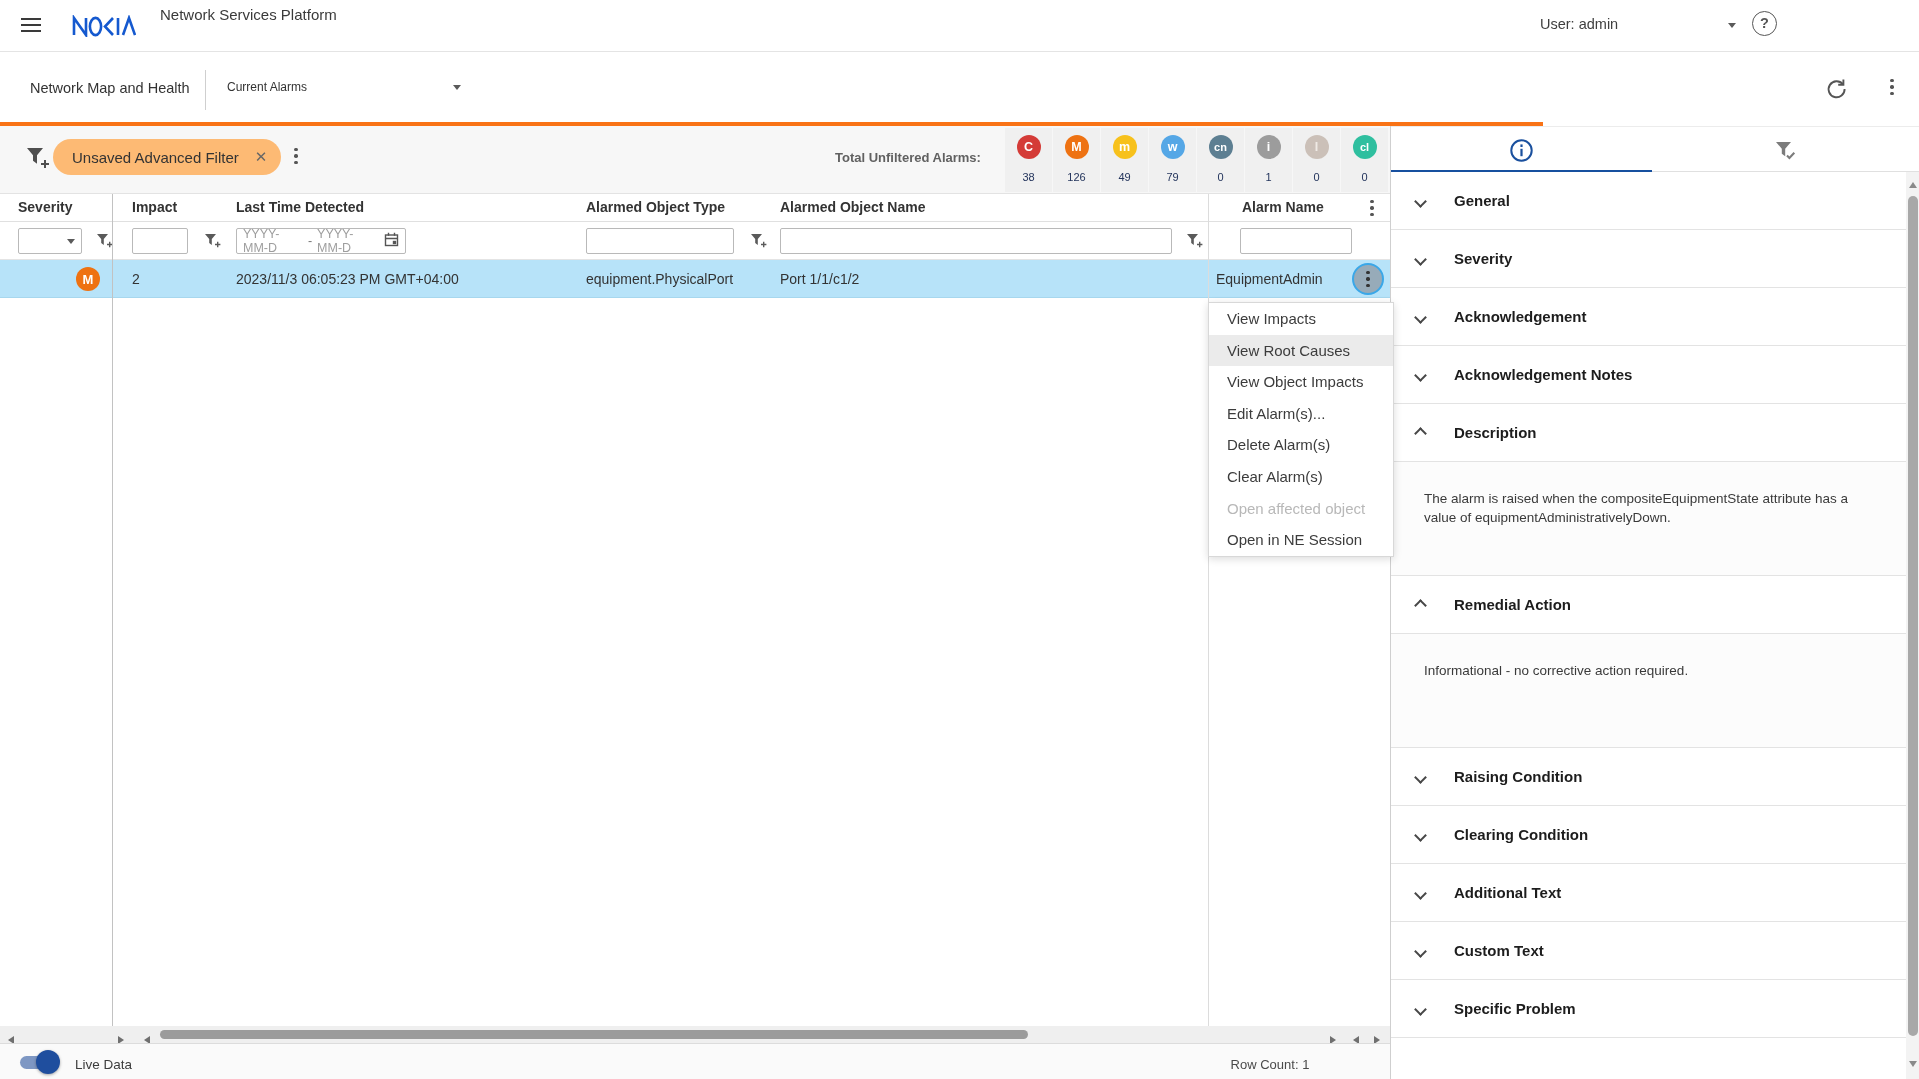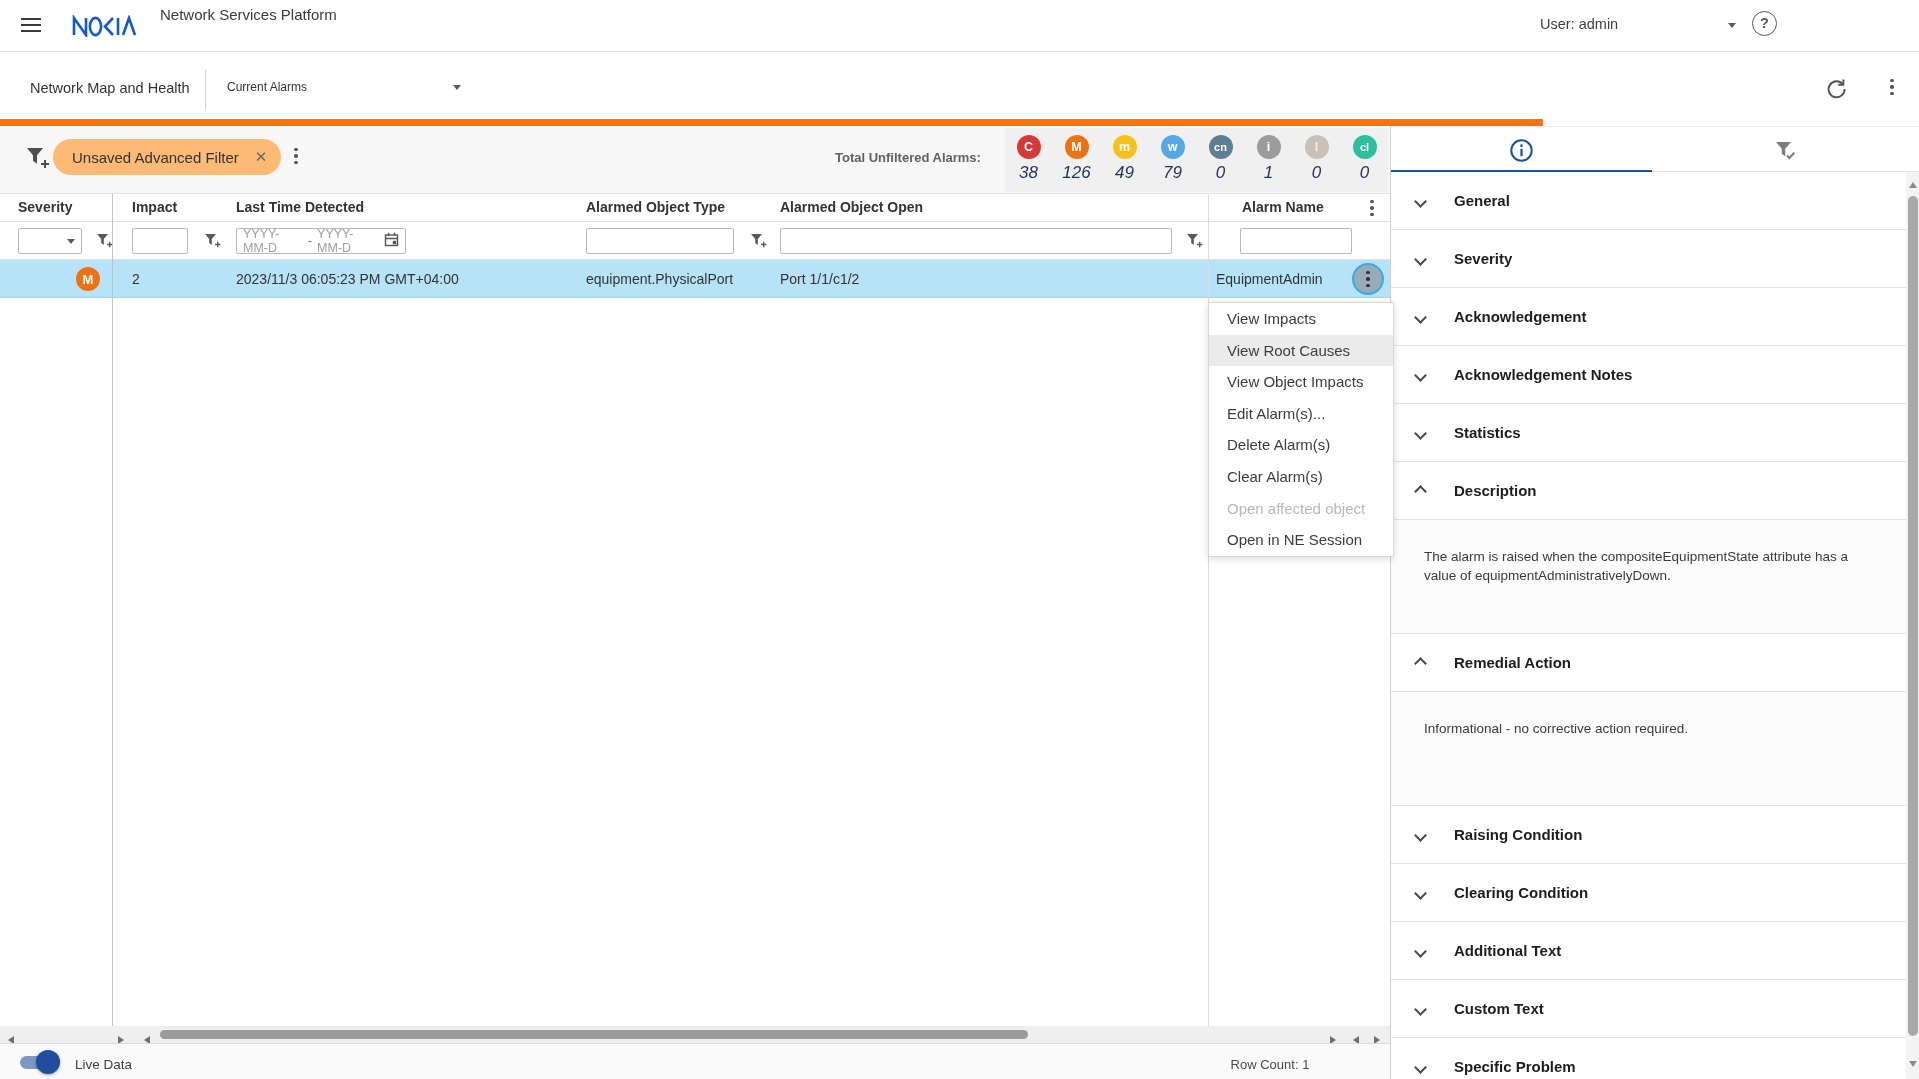--- a/index.html
+++ b/index.html
@@ -12,41 +12,41 @@
   .hamburger { position:absolute; left:21px; top:18px; width:20px; height:16px; cursor:pointer; }
   .hamburger span { display:block; height:2.4px; background:#3a3a3a; margin-bottom:3.6px; }
   .logo { position:absolute; left:72px; top:15px; }
   .app-title { position:absolute; left:160px; top:6px; font-size:15px; color:#3a3a3a; }
   .user-menu { position:absolute; left:1540px; top:16px; font-size:14.5px; color:#3f3f3f; }
   .caret { display:inline-block; width:0; height:0; border-left:4.5px solid transparent; border-right:4.5px solid transparent; border-top:5.5px solid #5a5a5a; }
   .user-caret { position:absolute; left:1728px; top:23px; }
   .help-btn { position:absolute; left:1752px; top:11px; width:25px; height:25px; border:1.6px solid #565656; border-radius:50%; color:#565656; font-size:14.5px; text-align:center; line-height:22px; font-weight:bold; }
 
   
-  .toolbar { position:absolute; left:0; top:52px; width:1543px; height:74px; background:#fff; border-bottom:7px solid #f97316; }
+  .toolbar { position:absolute; left:0; top:52px; width:1543px; height:74px; background:#fff; border-bottom:4px solid #f97316; }
   .nav-title { position:absolute; left:30px; top:28px; font-size:14.5px; color:#333; }
   .toolbar-divider { position:absolute; left:205px; top:18px; width:1px; height:40px; background:#cfcfcf; }
   .view-selector { position:absolute; left:227px; top:28px; font-size:12px; color:#333; width:200px; }
   .view-caret { position:absolute; left:453px; top:33px; }
   .refresh-btn { position:absolute; left:1826px; top:26px; width:24px; height:24px; }
   .kebab { display:flex; flex-direction:column; align-items:center; gap:3px; width:16px; }
   .kebab i { width:3.4px; height:3.4px; border-radius:50%; background:#555; }
   .toolbar-kebab { position:absolute; left:1884px; top:27px; }
 
   
   .filter-strip { position:absolute; left:0; top:126px; width:1390px; height:68px; background:#f7f7f7; border-bottom:1px solid #e3e3e3; }
   .adv-filter-icon { position:absolute; left:24px; top:18px; }
   .filter-chip { position:absolute; left:53px; top:13px; height:36px; background:#fdba74; border-radius:18px; display:flex; align-items:center; padding:0 14px 0 19px; font-size:15px; color:#333; }
   .chip-x { margin-left:16px; color:#666; font-size:15px; cursor:pointer; }
   .strip-kebab { position:absolute; left:288px; top:22px; }
   .total-label { position:absolute; left:835px; top:24px; font-size:13px; font-weight:bold; color:#616161; }
   .badge-strip { position:absolute; left:1005px; top:2px; display:flex; gap:1px; }
   .badge-cell { width:47px; height:64px; background:#f0f0f0; display:flex; flex-direction:column; align-items:center; padding-top:7px; }
   .badge-circle { width:24px; height:24px; border-radius:50%; color:#fff; font-weight:bold; font-size:12.5px; display:flex; align-items:center; justify-content:center; }
-  .badge-count { margin-top:4px; font-size:17px; color:#23345c;font-style:italic; }
+  .badge-count { margin-top:12px; font-size:11px; color:#23345c; }
 
   
   .table-area { position:absolute; left:0; top:194px; width:1390px; height:832px; background:#fff; }
   .thead { position:absolute; left:0; top:0; width:1390px; height:28px; border-bottom:1px solid #e0e0e0; }
   .th { position:absolute; top:5px; font-size:14px; font-weight:bold; color:#333; white-space:nowrap; }
   .thead-kebab { position:absolute; left:1364px; top:6px; }
   .frow { position:absolute; left:0; top:29px; width:1390px; height:37px; border-bottom:1px solid #e4e4e4; }
   .finput { position:absolute; top:5px; height:26px; border:1px solid #b9b9b9; border-radius:2px; background:#fff; font-size:13px; padding:0 6px; color:#333; outline:none; }
   .fselect { position:absolute; left:18px; top:5px; width:64px; height:26px; border:1px solid #b9b9b9; border-radius:2px; background:#fff; }
   .fselect .caret { position:absolute; right:6px; top:10px; }
@@ -196,21 +196,21 @@
         </div>
       </div>
   </div>
 
   <div class="table-area">
     <div class="thead">
       <div class="th" style="left:18px">Severity</div>
       <div class="th" style="left:132px">Impact</div>
       <div class="th" style="left:236px">Last Time Detected</div>
       <div class="th" style="left:586px">Alarmed Object Type</div>
-      <div class="th" style="left:780px">Alarmed Object Open</div>
+      <div class="th" style="left:780px">Alarmed Object Name</div>
       <div class="th" style="left:1242px">Alarm Name</div>
       <div class="kebab thead-kebab">
           <i></i>
           <i></i>
           <i></i>
         </div>
     </div>
 
     <div class="frow">
       <div class="fselect">
@@ -336,24 +336,20 @@
         </div>
         <div class="panel-section-header">
           <span class="chev-holder"><span class="chev down"></span></span>
           <span class="section-title">Acknowledgement</span>
         </div>
         <div class="panel-section-header">
           <span class="chev-holder"><span class="chev down"></span></span>
           <span class="section-title">Acknowledgement Notes</span>
         </div>
         <div class="panel-section-header">
-          <span class="chev-holder"><span class="chev down"></span></span>
-          <span class="section-title">Statistics</span>
-        </div>
-        <div class="panel-section-header">
           <span class="chev-holder"><span class="chev up"></span></span>
           <span class="section-title">Description</span>
         </div>
         <div class="panel-section-body">
           <p>The alarm is raised when the compositeEquipmentState attribute has a value of equipmentAdministrativelyDown.</p>
         </div>
         <div class="panel-section-header">
           <span class="chev-holder"><span class="chev up"></span></span>
           <span class="section-title">Remedial Action</span>
         </div>

